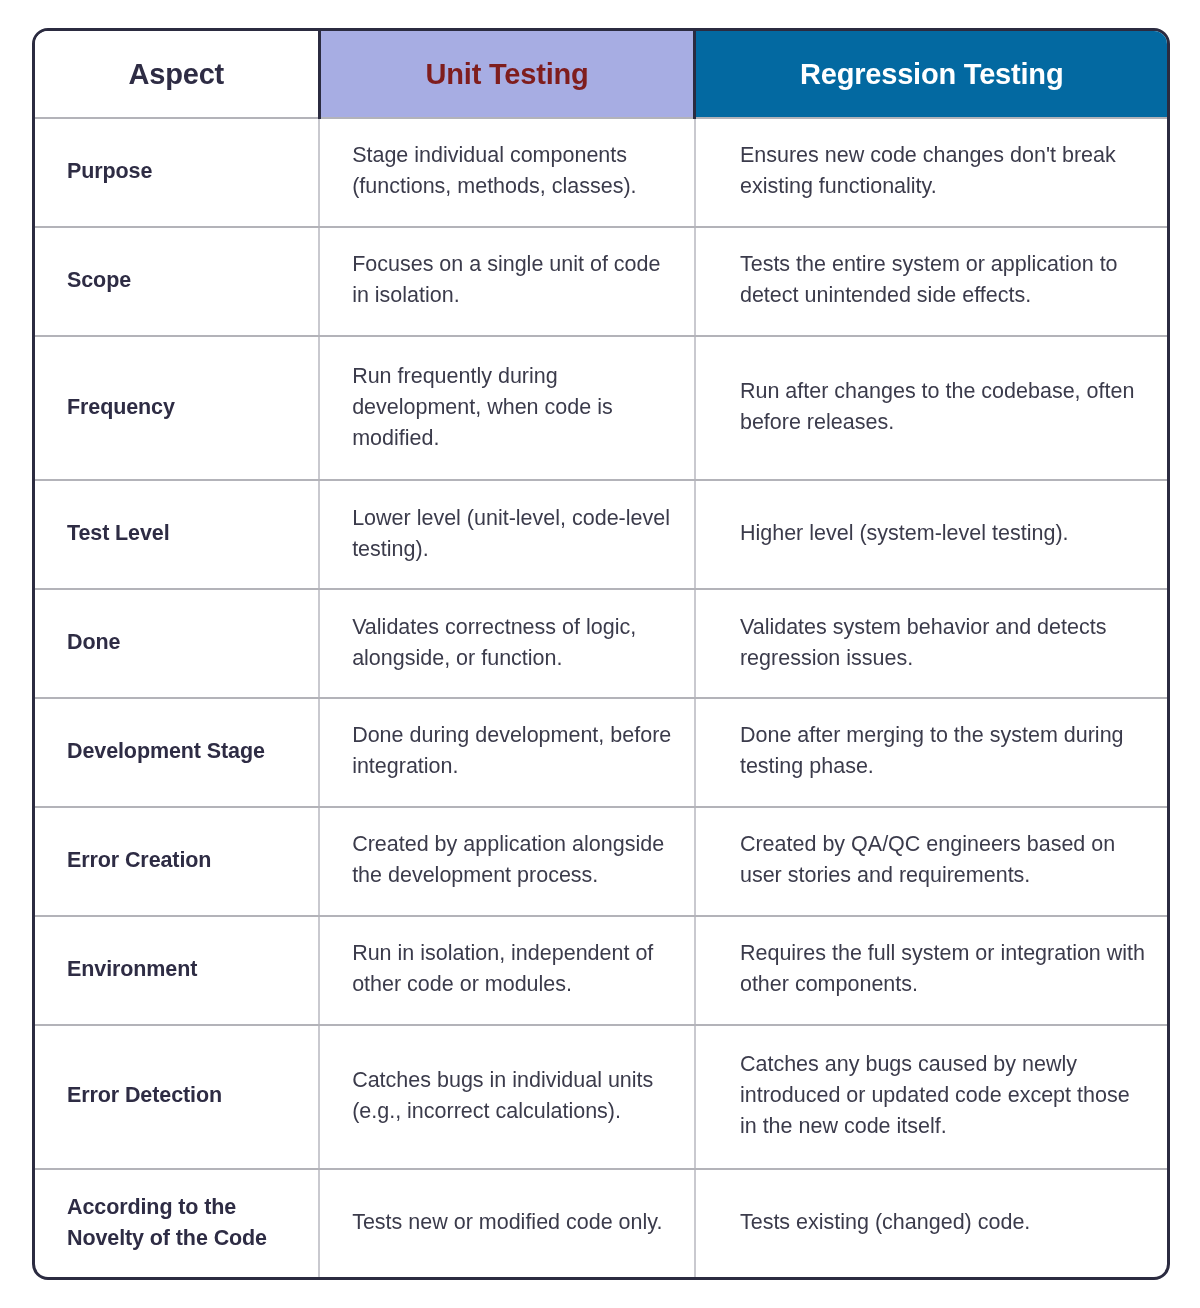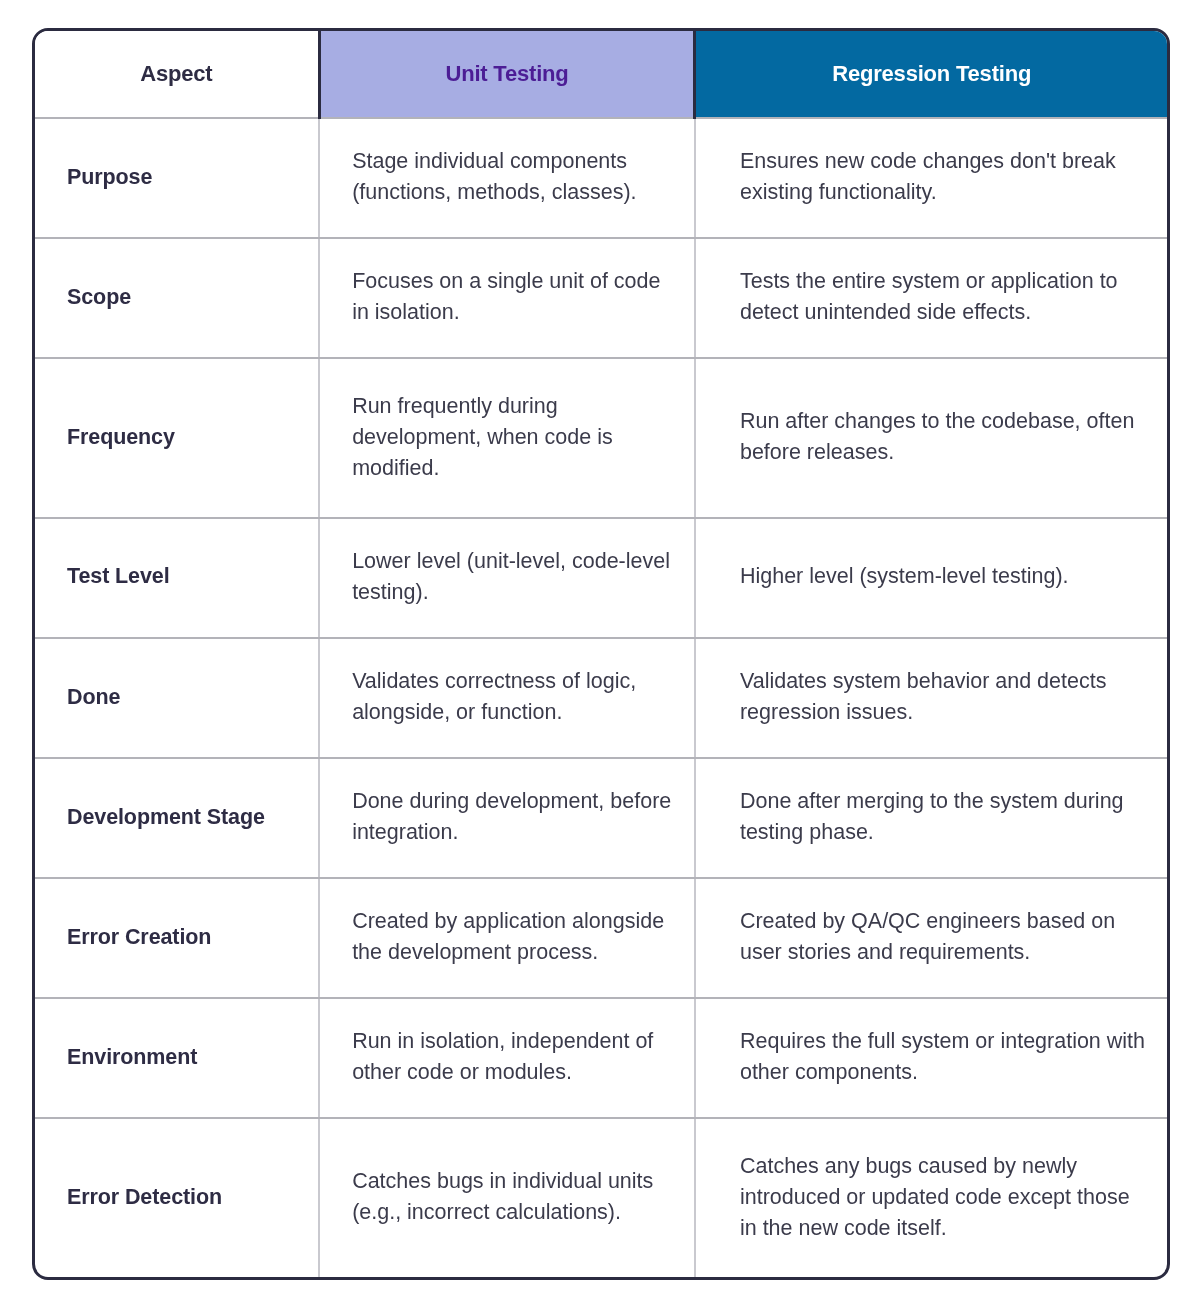--- a/index.html
+++ b/index.html
@@ -43,33 +43,33 @@
   col.c-unit   { width: 33.2%; }
   col.c-reg    { width: 41.7%; }
 
   
   thead th {
     padding: 0;
     margin: 0;
     height: 86px;
     vertical-align: middle;
     text-align: center;
-    font-size: 22px;
+    font-size: 29px;
     font-weight: bold;
     letter-spacing: -0.2px;
     border-bottom: 2px solid #b3b3b9;
   }
   th.h-aspect {
     background: #ffffff;
     color: #2e2c44;
     border-right: 3px solid #2b2b40;
   }
   th.h-unit {
     background: #a7adE3;
-    color: #4c1d95;
+    color: #7f1d1d;
     border-right: 3px solid #2b2b40;
   }
   th.h-reg {
     background: #0369a1;
     color: #ffffff;
   }
 
   
   tbody td {
     vertical-align: middle;
@@ -158,16 +158,21 @@
           <tr>
             <td class="col-aspect">Environment</td>
             <td class="col-unit">Run in isolation, independent of other code or modules.</td>
             <td class="col-reg">Requires the full system or integration with other components.</td>
           </tr>
           <tr>
             <td class="col-aspect">Error Detection</td>
             <td class="col-unit">Catches bugs in individual units (e.g., incorrect calculations).</td>
             <td class="col-reg">Catches any bugs caused by newly introduced or updated code except those in the new code itself.</td>
           </tr>
+          <tr>
+            <td class="col-aspect">According to the Novelty of the Code</td>
+            <td class="col-unit">Tests new or modified code only.</td>
+            <td class="col-reg">Tests existing (changed) code.</td>
+          </tr>
         </tbody>
     </table>
   </div>
 </div>
 
 </body></html>

